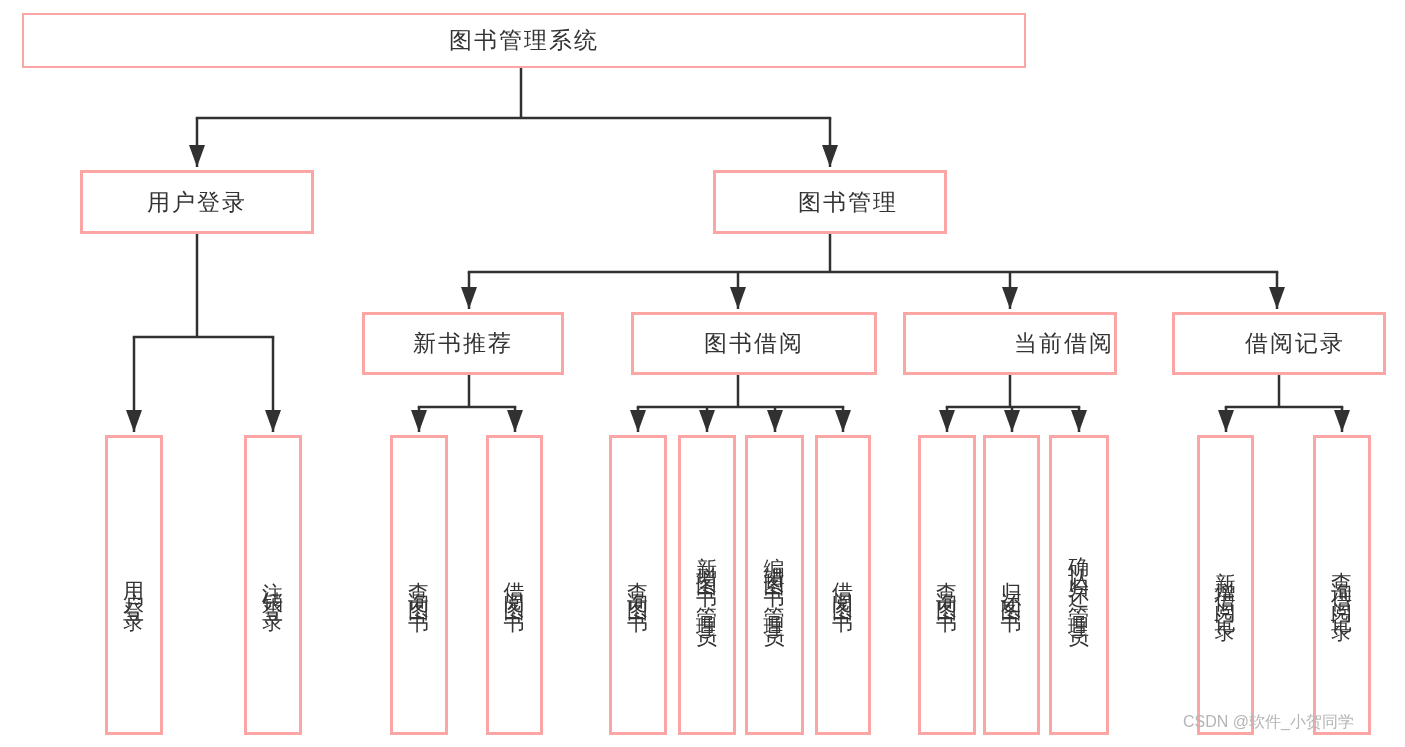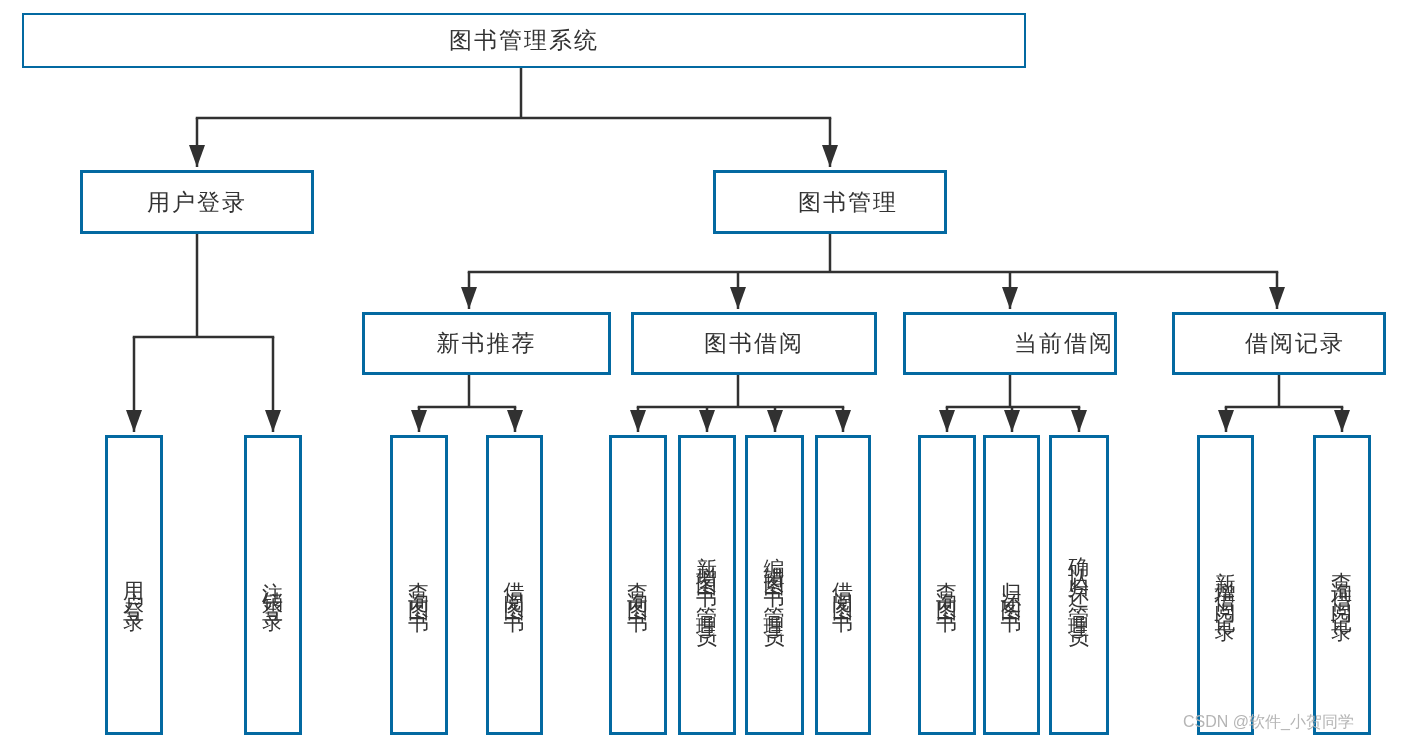--- a/index.html
+++ b/index.html
@@ -12,21 +12,21 @@
     overflow: hidden;
   }
   .wires {
     position: absolute;
     left: 0; top: 0;
     width: 1405px; height: 747px;
   }
   .node {
     position: absolute;
     box-sizing: border-box;
-    border: 3px solid #0369a1;
+    border: 3px solid #fca5a5;
     background: #ffffff;
     color: #333333;
     display: flex;
     align-items: center;
     justify-content: center;
     z-index: 2;
   }
   .node.root { border-width: 2px; }
   .hlabel {
     font-size: 23px;
@@ -112,21 +112,21 @@
     <span class="hlabel">图书管理系统</span>
   </div>
 
   <div class="node" style="left:80px; top:170px; width:234px; height:64px;">
     <span class="hlabel">用户登录</span>
   </div>
   <div class="node" style="left:713px; top:170px; width:234px; height:64px;padding-left:36px;">
     <span class="hlabel">图书管理</span>
   </div>
 
-  <div class="node" style="left:362px; top:312px; width:249px; height:63px;">
+  <div class="node" style="left:362px; top:312px; width:202px; height:63px;">
     <span class="hlabel">新书推荐</span>
   </div>
   <div class="node" style="left:631px; top:312px; width:246px; height:63px;">
     <span class="hlabel">图书借阅</span>
   </div>
   <div class="node" style="left:903px; top:312px; width:214px; height:63px;justify-content:flex-end;">
     <span class="hlabel">当前借阅</span>
   </div>
   <div class="node" style="left:1172px; top:312px; width:214px; height:63px;padding-left:32px;">
     <span class="hlabel">借阅记录</span>

